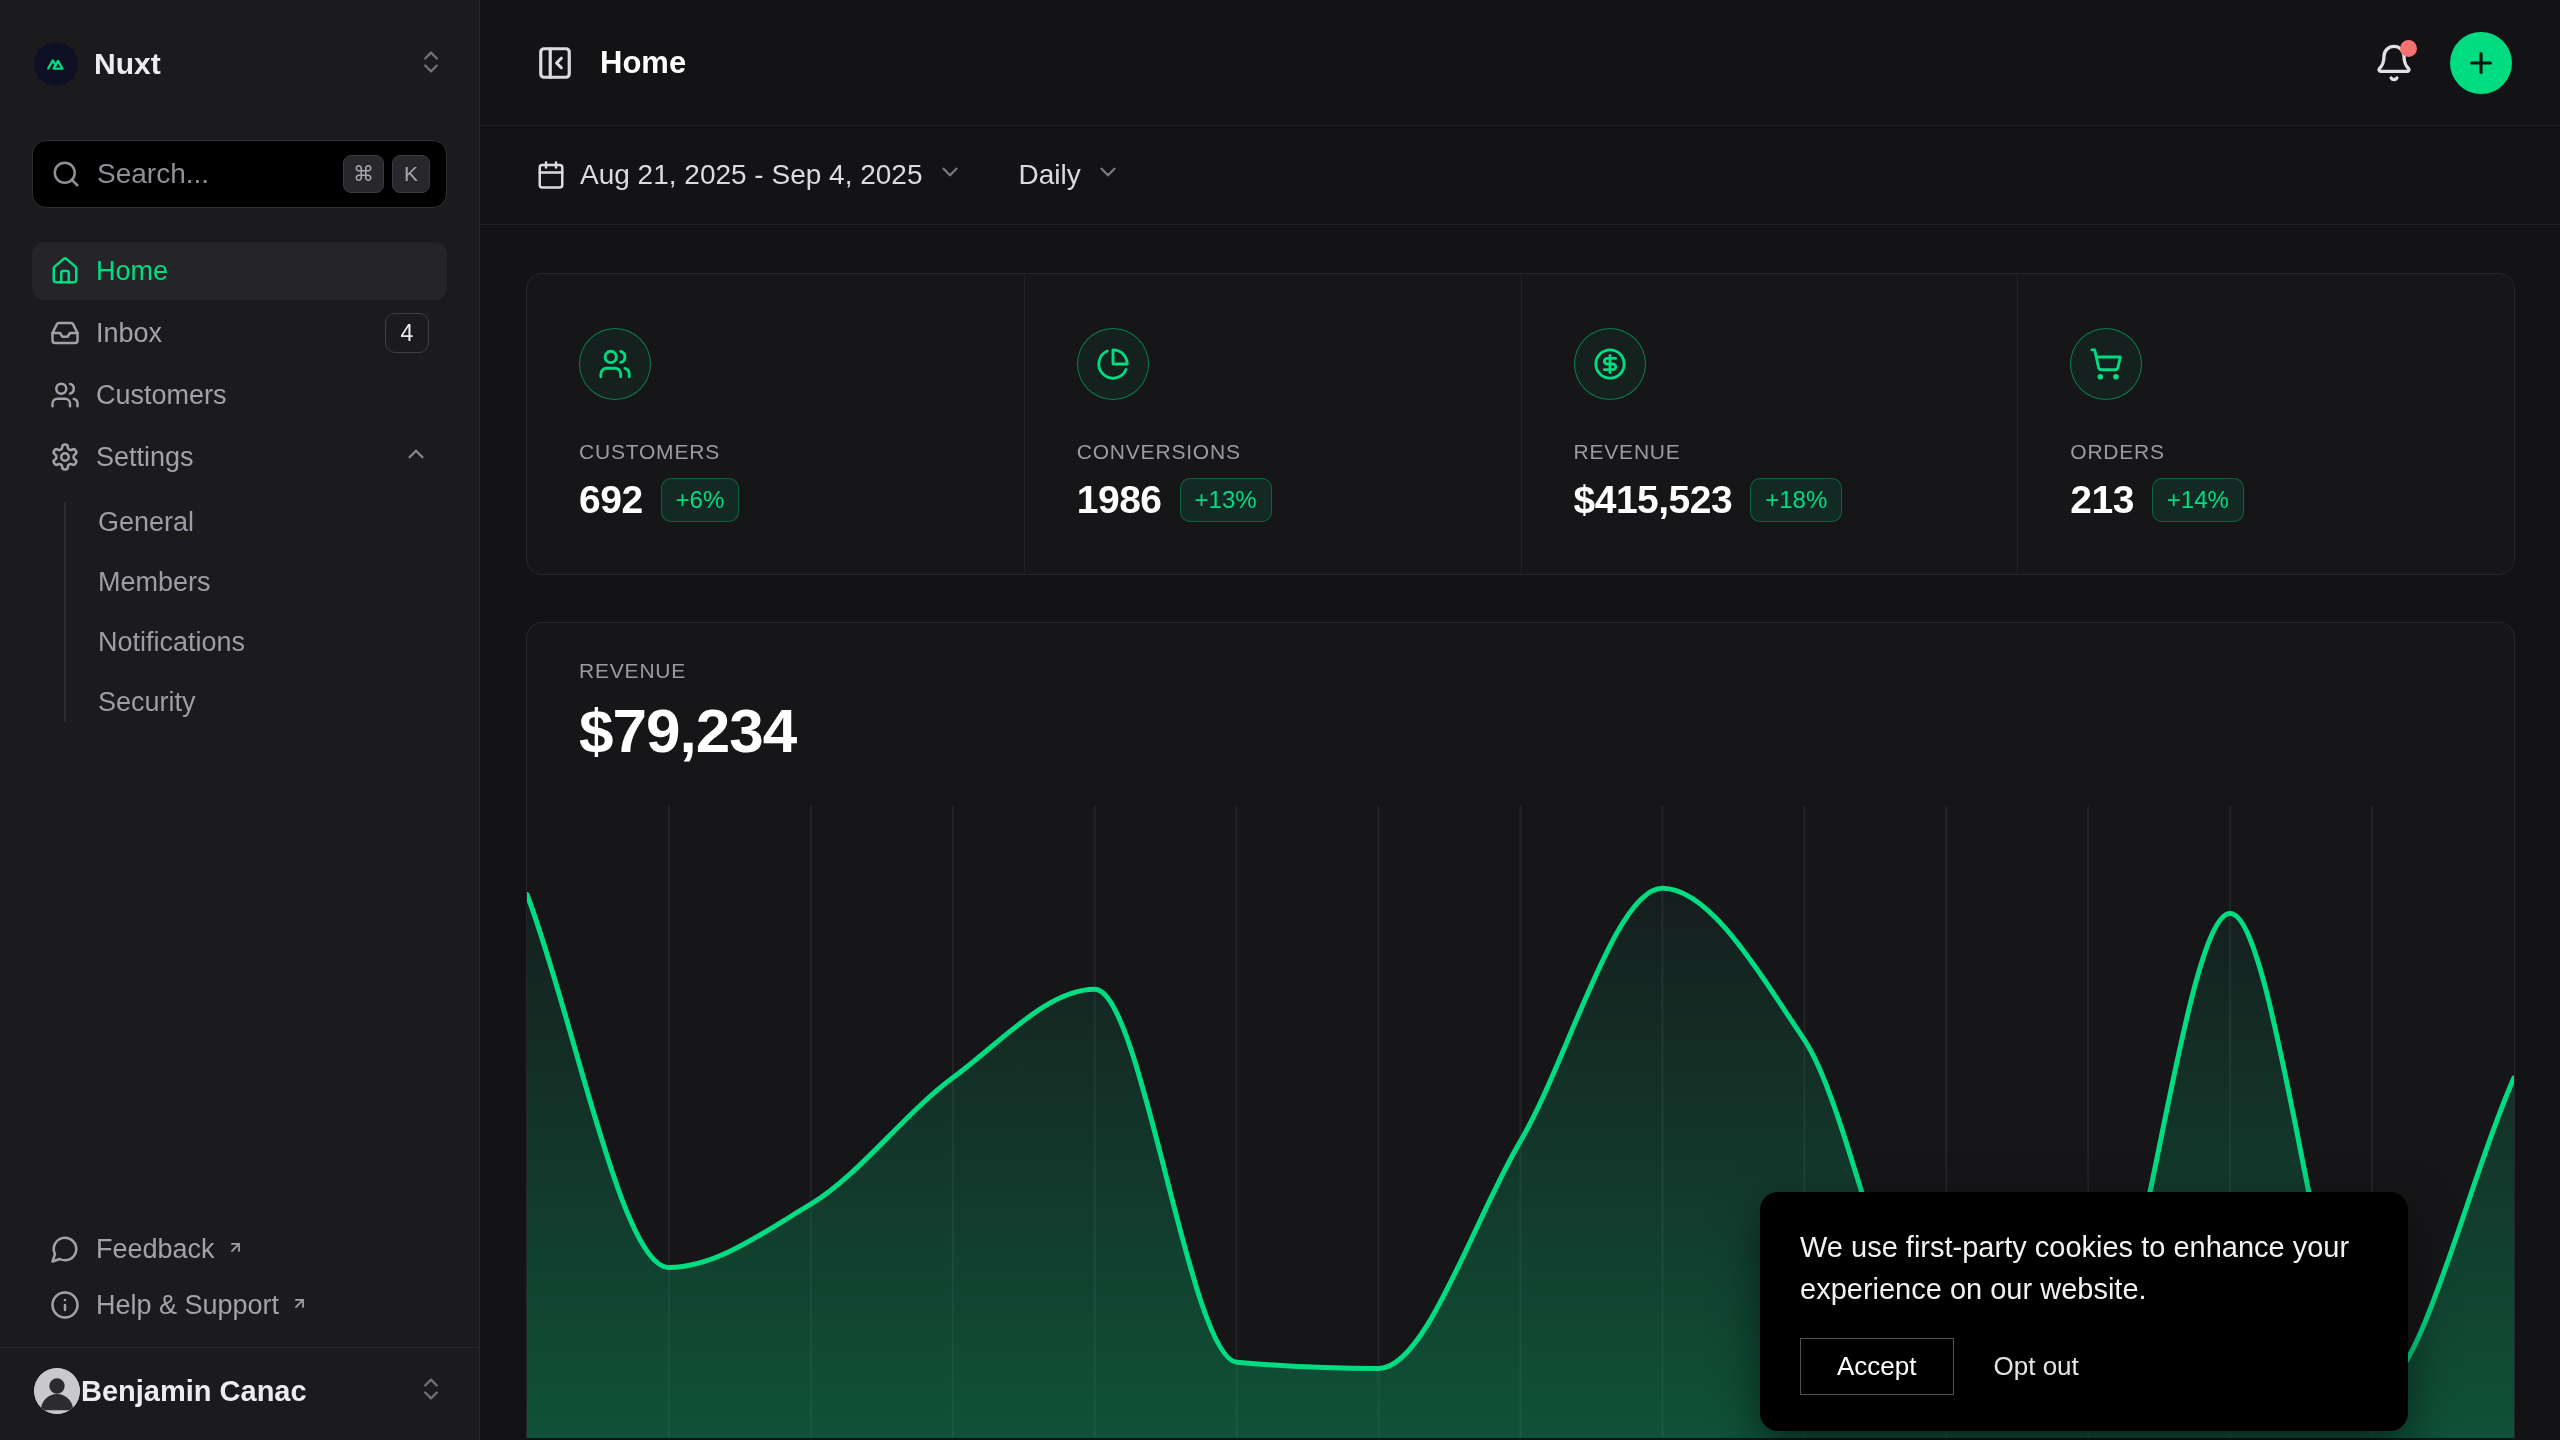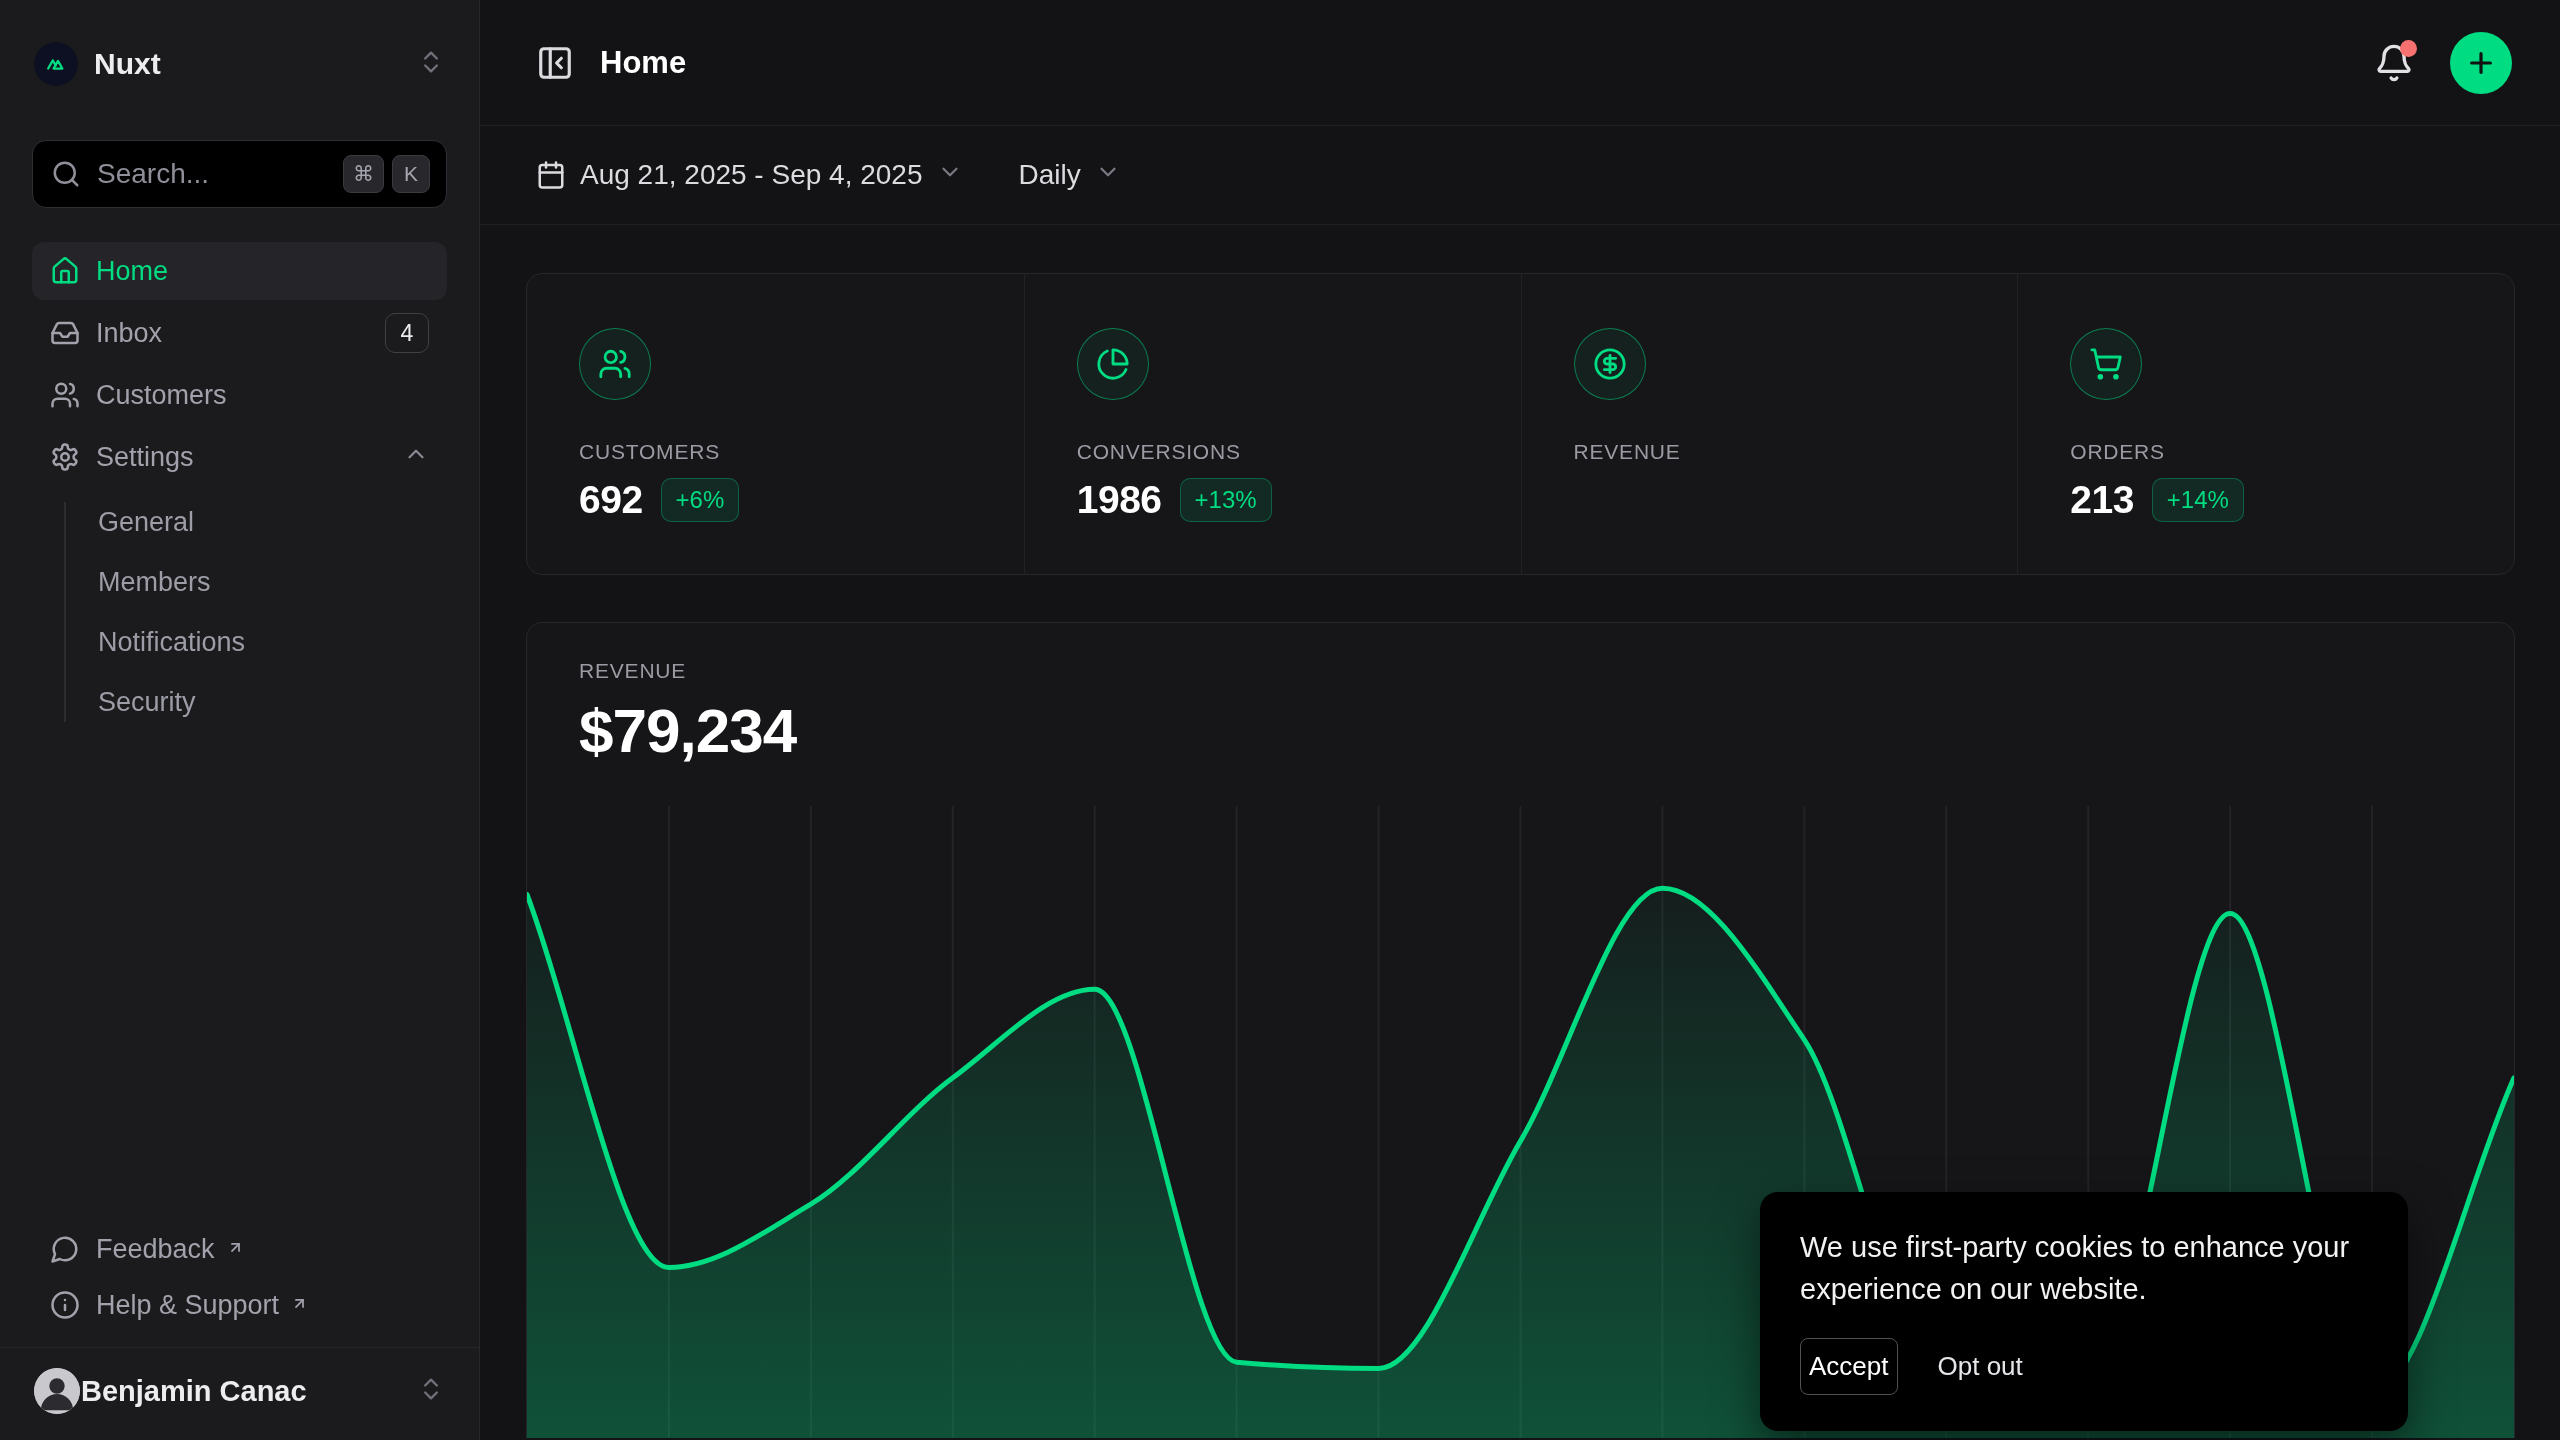--- a/index.html
+++ b/index.html
@@ -91,21 +91,21 @@
   .rev-value { margin-top:12px; font-size:62px; font-weight:700; letter-spacing:-1px; color:#fff; }
   .chart { margin-top:40px; height:632px; position:relative; }
   .chart svg { display:block; width:100%; height:100%; }
 
   
   .cookie { position:fixed; left:1760px; top:1192px; width:648px; background:#000000; border-radius:18px;
     padding:34px 40px 36px; box-shadow:0 18px 45px rgba(0,0,0,.5); }
   .cookie p { font-size:29px; line-height:1.45; color:#f2f2f4; width:610px; }
   .cookie-actions { margin-top:28px; display:flex; align-items:center; gap:40px; }
   .accept-btn { font-family:inherit; font-size:26px; color:#fff; background:transparent;
-    border:1.5px solid #515158; border-radius:8px; padding:12px 8px; cursor:pointer; }
+    border:1.5px solid #515158; border-radius:0; padding:12px 36px; cursor:pointer; }
   .optout-btn { font-family:inherit; font-size:26px; color:#e6e6ea; background:none; border:none; cursor:pointer; }
 </style>
 </head>
 <body>
 
 <div class="app">
 
   <aside class="sidebar">
 
     <div class="team-row">
@@ -346,20 +346,24 @@
 
         <div class="stat">
           <div class="stat-icon-circle">
             <svg width="34" height="34" viewBox="0 0 24 24" fill="none" stroke="currentColor" stroke-width="2" stroke-linecap="round" stroke-linejoin="round">
                 <circle cx="12" cy="12" r="10"></circle>
                 <path d="M16 8h-6a2 2 0 1 0 0 4h4a2 2 0 1 1 0 4H8"></path>
                 <path d="M12 18V6"></path>
               </svg>
           </div>
           <div class="stat-label">REVENUE</div>
+          <div class="stat-row">
+            <span class="stat-value">$415,523</span>
+            <span class="delta-badge">+18%</span>
+          </div>
         </div>
 
         <div class="stat">
           <div class="stat-icon-circle">
             <svg width="34" height="34" viewBox="0 0 24 24" fill="none" stroke="currentColor" stroke-width="2" stroke-linecap="round" stroke-linejoin="round">
                 <circle cx="8" cy="21" r="1"></circle>
                 <circle cx="19" cy="21" r="1"></circle>
                 <path d="M2.05 2.05h2l2.66 12.42a2 2 0 0 0 2 1.58h9.78a2 2 0 0 0 1.95-1.57l1.65-7.43H5.12"></path>
               </svg>
           </div>

